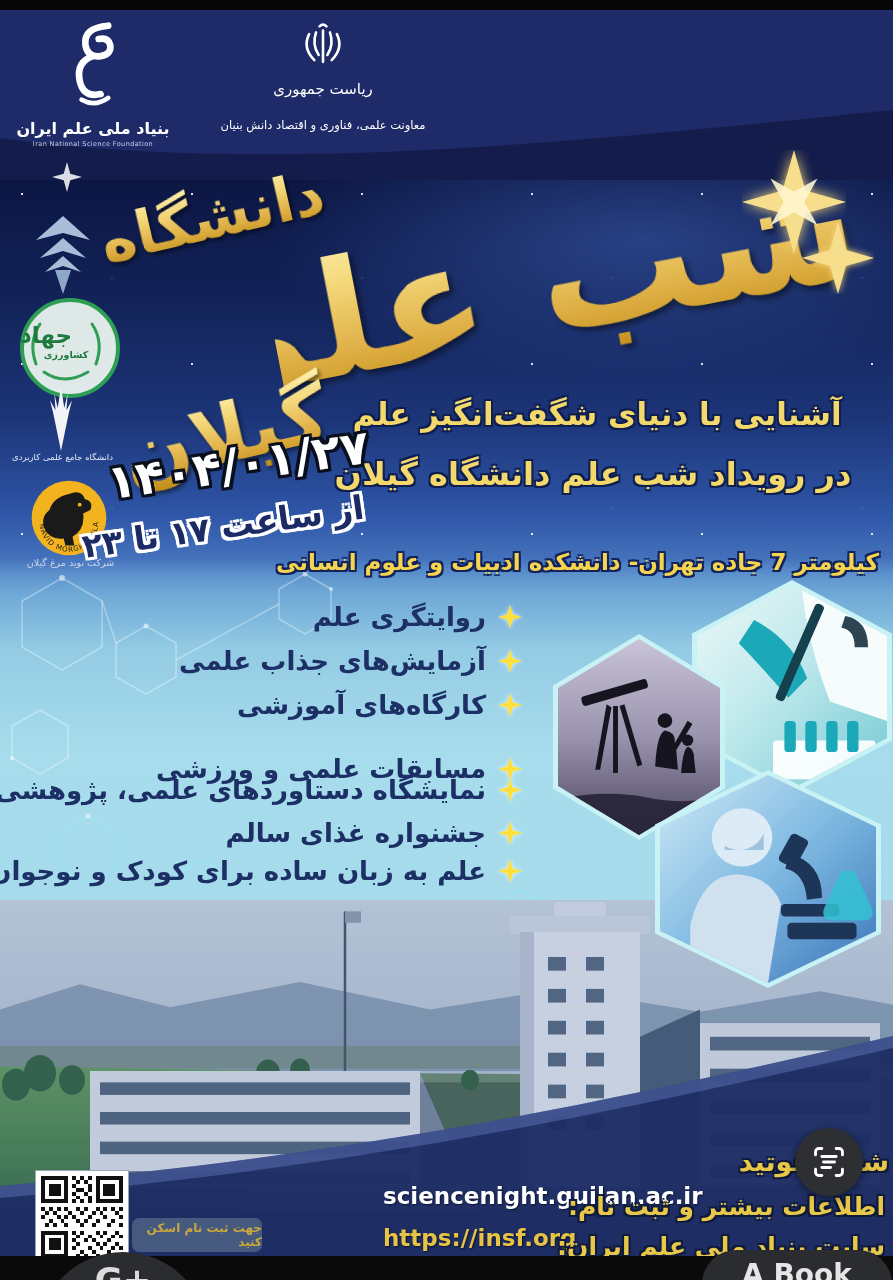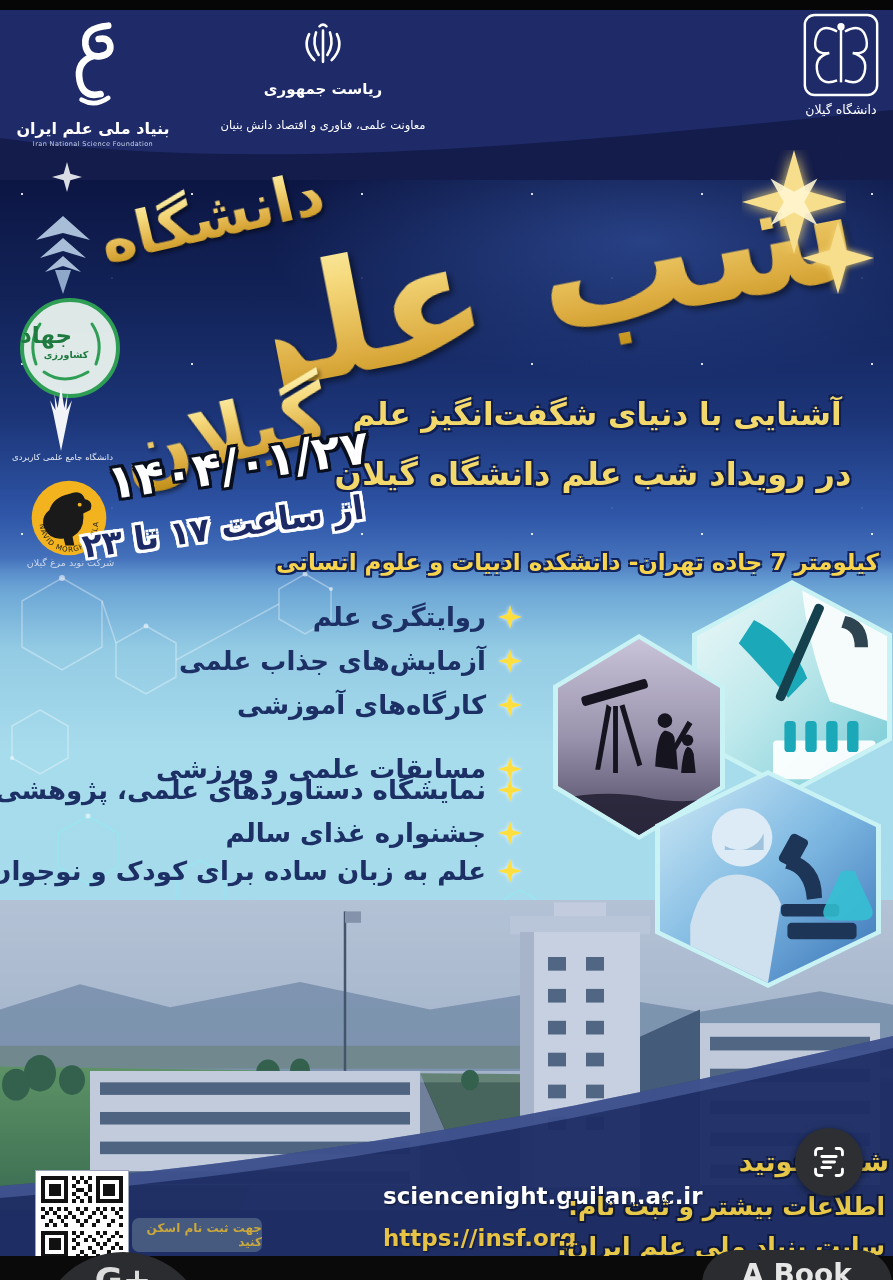--- a/index.html
+++ b/index.html
@@ -29,21 +29,21 @@
   .light{left:0;top:558px;width:893px;height:350px;z-index:2;
     background:linear-gradient(180deg, rgba(110,168,214,0) 0%, #6ea8d6 10%,
       #93cbe4 26%, #a7dcec 55%, #a6dbeb 100%);}
   .hexpattern{left:0;top:560px;width:893px;height:345px;z-index:2;opacity:.9;}
 
   
   .insf-block{left:8px;top:20px;width:170px;z-index:2;color:#fff;}
   .insf-name{font-size:16px;font-weight:bold;text-align:center;margin-top:4px;}
   .insf-en{font-size:6.5px;color:#c8d2e8;text-align:center;letter-spacing:.4px;margin-top:2px;}
   .pres-block{left:213px;top:20px;width:220px;z-index:2;color:#fff;text-align:center;}
-  .pres-line1{font-size:15px;font-weight:bold;margin-top:4px;}
+  .pres-line1{font-size:15px;font-weight:normal;margin-top:4px;}
   .pres-line2{font-size:11.5px;margin-top:20px;}
   .guilan-block{left:795px;top:12px;width:92px;z-index:2;color:#fff;text-align:center;}
   .guilan-name{font-size:12.5px;margin-top:4px;}
 
   
   .leftcol{z-index:3;}
   .jahad-circle{left:20px;top:298px;width:92px;height:92px;border-radius:50%;
     background:rgba(240,250,243,.92);border:4px solid #2e9e55;z-index:3;}
   .jahad-t1{left:20px;top:322px;width:92px;text-align:left;font-size:23px;font-weight:bold;color:#1e7a3e;z-index:4;}
   .jahad-t2{left:20px;top:349px;width:92px;text-align:center;font-size:9.5px;font-weight:bold;color:#1e7a3e;z-index:4;}
@@ -173,30 +173,20 @@
       <path d="M46 14 q8 16 -6 30"></path>
       <path d="M22 12 q-5 14 3 26"></path>
       <path d="M38 12 q5 14 -3 26"></path>
       <line x1="30" y1="10" x2="30" y2="46"></line>
       <path d="M26 5 q4 -4 8 0"></path>
     </svg>
     <div class="pres-line1 rtl">ریاست جمهوری</div>
     <div class="pres-line2 rtl">معاونت علمی، فناوری و اقتصاد دانش بنیان</div>
   </div>
 
-  <div class="abs guilan-block">
-    <svg width="80" height="86" viewBox="0 0 80 88" style="display:block;margin:0 auto;" fill="none" stroke="#ffffff" stroke-width="2.5">
-      <rect x="3" y="3" width="74" height="82" rx="10"></rect>
-      <path d="M40 14 v58"></path>
-      <path d="M36 20 q-18 -10 -22 8 q-3 16 14 14 q-16 4 -12 20 q4 14 20 8"></path>
-      <path d="M44 20 q18 -10 22 8 q3 16 -14 14 q16 4 12 20 q-4 14 -20 8"></path>
-      <circle cx="40" cy="15" r="2.5" fill="#fff"></circle>
-    </svg>
-    <div class="guilan-name rtl">دانشگاه گیلان</div>
-  </div>
 
   <svg class="abs leftcol" style="left:15px;top:210px;" width="96" height="90" viewBox="0 0 90 90" fill="#a8bdd8">
     <path d="M45 6 L72 30 L45 23 L18 30 Z"></path>
     <path d="M45 28 L68 48 L45 41 L22 48 Z"></path>
     <path d="M45 46 L63 62 L45 56 L27 62 Z"></path>
     <path d="M37 60 h16 l-8 24 Z" fill="#8fa8ca"></path>
   </svg>
 
   <div class="abs jahad-circle"></div>
   <svg class="abs" style="left:20px;top:298px;z-index:4;" width="92" height="92" viewBox="0 0 92 92" fill="none" stroke="#2e9e55" stroke-width="3" stroke-linecap="round">

